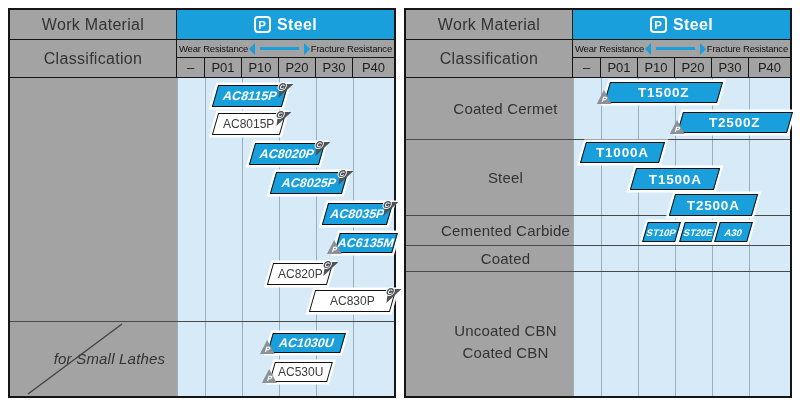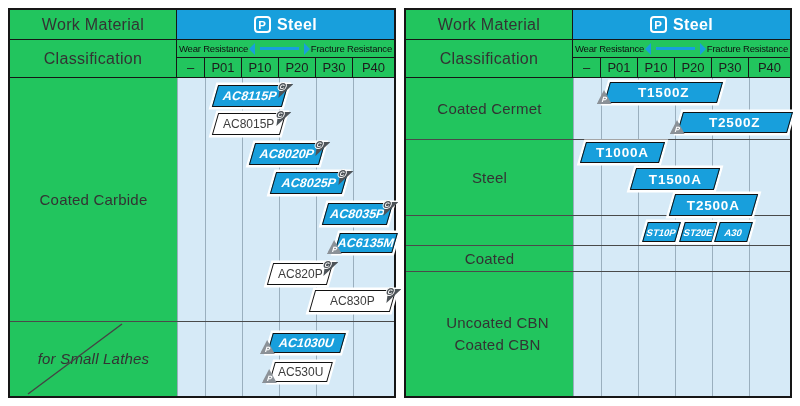--- a/index.html
+++ b/index.html
@@ -1,20 +1,20 @@
 <!DOCTYPE html>
 <html><head>
 <meta charset="utf-8">
 <style>
   :root{ --accent:#189FDC; --grid:#9AAFBE; --colbg:#D6EAF7; --ink:#161616; }
   html,body{margin:0;padding:0;background:#fff;}
   .stage{position:relative;width:800px;height:406px;background:#fff;
          font-family:"Liberation Sans",sans-serif;overflow:hidden;}
   .cat-table{position:absolute;top:8px;width:388px;height:390px;border:2px solid var(--ink);
-             background:#22c55e;box-sizing:border-box;}
+             background:#a3a3a3;box-sizing:border-box;}
   .hrow1{position:absolute;left:0;top:0;width:100%;height:30px;display:flex;
          border-bottom:1px solid var(--ink);box-sizing:border-box;}
   .cell-label{width:167px;flex:0 0 167px;border-right:1px solid var(--ink);display:flex;
               align-items:center;justify-content:center;font-size:16px;color:#333;
               box-sizing:border-box;letter-spacing:.3px;}
   .cell-steel{flex:1;background:var(--accent);display:flex;align-items:center;justify-content:center;
               gap:6px;color:#fff;font-weight:bold;font-size:16px;letter-spacing:.4px;}
   .pbadge{width:17px;height:17px;border:2px solid #fff;border-radius:4px;display:flex;
           align-items:center;justify-content:center;font-size:11.5px;font-weight:bold;box-sizing:border-box;}
   .hrow2{position:absolute;left:0;top:30px;width:100%;height:38px;display:flex;
@@ -32,21 +32,21 @@
   .colcell{display:flex;align-items:center;justify-content:center;font-size:13px;color:#1d1d1d;
            border-right:1px solid var(--ink);box-sizing:border-box;}
   .colcell:last-child{border-right:none;flex:1;}
   .tbody{position:absolute;left:0;top:68px;right:0;bottom:0;}
   .grid{position:absolute;left:167px;top:0;right:0;bottom:0;background:var(--colbg);
         border-left:1px solid var(--grid);box-sizing:border-box;}
   .vline{position:absolute;top:0;bottom:0;width:1px;background:var(--grid);}
   .rline{position:absolute;left:0;right:0;height:1px;background:#4a4a4a;z-index:1;}
   .rowlab{position:absolute;left:0;width:167px;display:flex;align-items:center;justify-content:center;
           text-align:center;font-size:15px;color:#333;z-index:2;white-space:pre-line;
-          line-height:1.45;letter-spacing:.2px;}
+          line-height:1.45;letter-spacing:.2px;padding-left:16px;}
   .diag{position:absolute;left:0;z-index:2;pointer-events:none;}
   .tag{position:absolute;transform:skewX(-16deg);border:1.5px solid #111;display:flex;
        align-items:center;justify-content:center;box-shadow:0 0 0 2.5px #fff;box-sizing:border-box;z-index:3;}
   .tag .lbl{display:block;transform:skewX(16deg);white-space:nowrap;}
   .tag.lean .lbl{transform:none;}
   .tag.blue{background:var(--accent);color:#fff;font-weight:bold;font-size:12.5px;}
   .tag.white{background:#fff;color:#3c3c3c;font-size:12px;}
   .tag.big{font-size:13.5px;letter-spacing:.8px;}
   .tag.small{font-size:9.5px;}
   .cnotch{position:absolute;top:-2px;right:-6px;width:13px;height:14px;z-index:4;}
@@ -92,21 +92,20 @@
           </div>
       </div>
     </div>
     <div class="tbody">
         <div class="grid"></div>
         <div class="vline" style="left: 195px;"></div>
         <div class="vline" style="left: 232px;"></div>
         <div class="vline" style="left: 269px;"></div>
         <div class="vline" style="left: 306px;"></div>
         <div class="vline" style="left: 343px;"></div>
-        <div class="rowlab" style="top: 0px; height: 244px;">Coated Carbide</div>
         <div class="rline" style="top: 243px;"></div>
         <div class="rowlab" style="top: 244px; height: 74px; font-style: italic;">for Small Lathes</div>
         <svg width="167" height="74" class="diag" style="top: 244px;">
           <line x1="18" y1="72" x2="112" y2="2" stroke="#444" stroke-width="1.4"></line>
         </svg>
         <div class="tag blue lean" style="left: 205px; top: 7px; width: 70px; height: 22px;">
           <span class="lbl">AC8115P</span>
           <div class="cnotch">
             <i class="tri"></i>
             <i class="cc">C</i>
@@ -208,24 +207,25 @@
         <div class="grid"></div>
         <div class="vline" style="left: 195px;"></div>
         <div class="vline" style="left: 232px;"></div>
         <div class="vline" style="left: 269px;"></div>
         <div class="vline" style="left: 306px;"></div>
         <div class="vline" style="left: 343px;"></div>
         <div class="rowlab" style="top: 0px; height: 62px;">Coated Cermet</div>
         <div class="rline" style="top: 61px;"></div>
         <div class="rowlab" style="top: 62px; height: 76px;">Steel</div>
         <div class="rline" style="top: 137px;"></div>
+        <div class="rowlab" style="top: 138px; height: 30px;">Cemented Carbide</div>
         <div class="rline" style="top: 167px;"></div>
         <div class="rowlab" style="top: 168px; height: 26px;">Coated</div>
         <div class="rline" style="top: 193px;"></div>
-        <div class="rowlab" style="top: 194px; height: 124px; margin-left: 8px;">Uncoated CBN
+        <div class="rowlab" style="top: 202px; height: 124px;">Uncoated CBN
 Coated CBN</div>
         <div class="tag blue big" style="left: 201px; top: 4px; width: 113px; height: 21px;">
           <span class="lbl">T1500Z</span>
           <div class="pflag">
             <i class="tri"></i>
             <i class="pl">P</i>
           </div>
         </div>
         <div class="tag blue big" style="left: 274px; top: 34px; width: 110px; height: 21px;">
           <span class="lbl">T2500Z</span>

